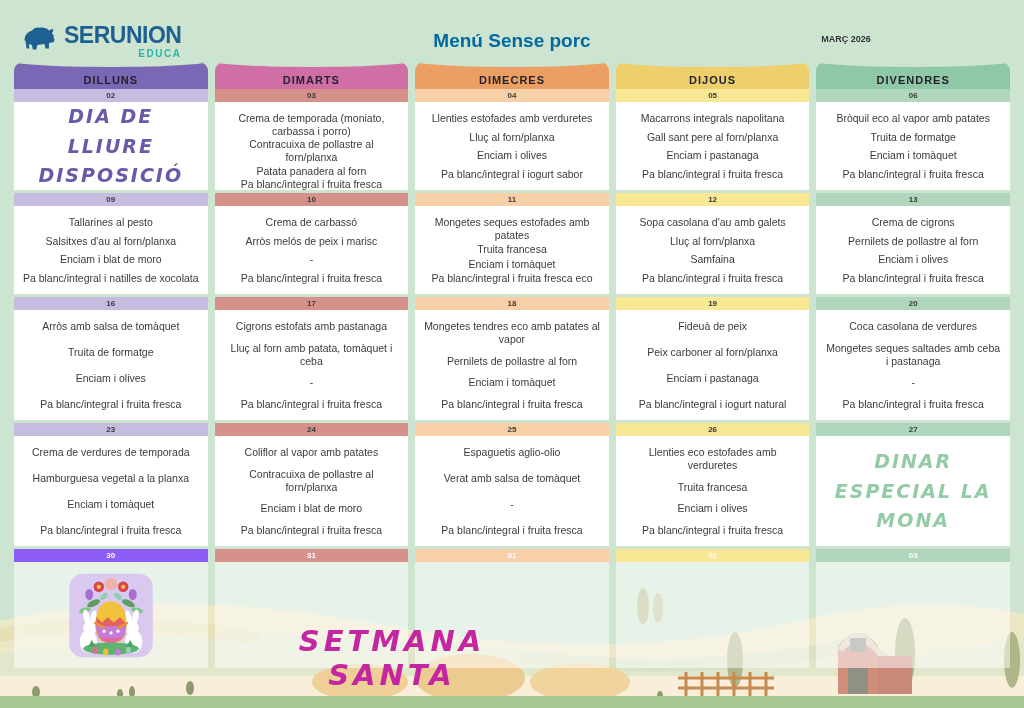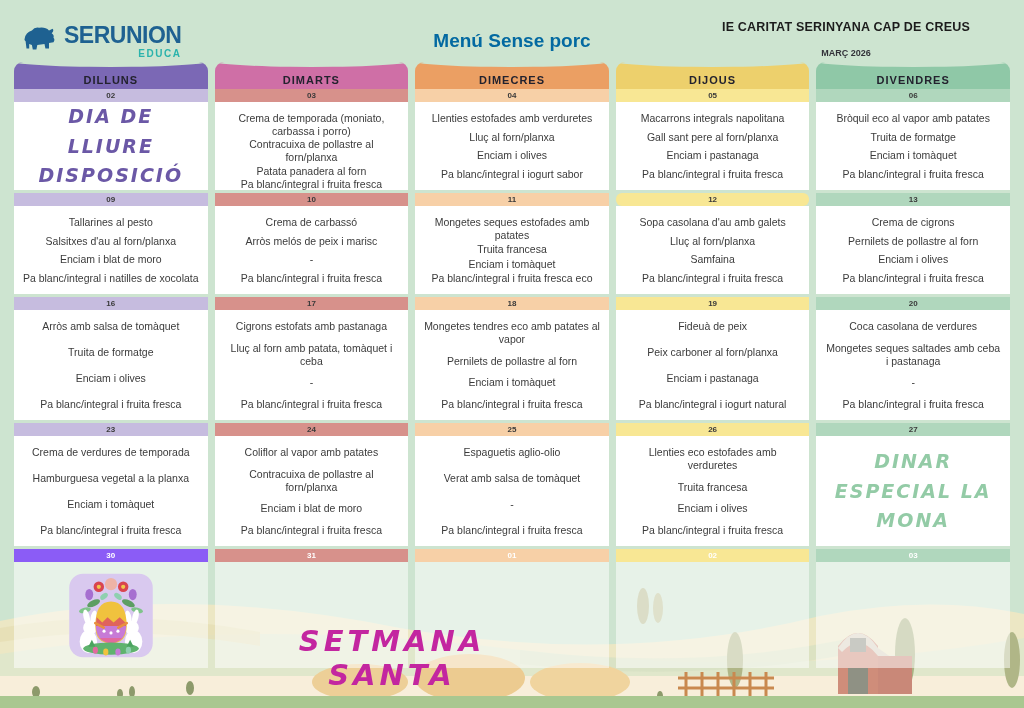--- a/index.html
+++ b/index.html
@@ -56,21 +56,20 @@
       <svg viewBox="0 0 40 30" width="36" height="27">
         <path fill="#1e6191" d="M3 14 Q4 7 11 5 Q14 1 19 2 Q26 1 30 5 L34 3 Q36 5 33 8 Q36 10 35 13 Q37 15 35 18 L30 19 L30 25 L26 25 L25 20 L17 21 L16 26 L12 26 L11 21 L8 20 L8 25 L5 25 L4 17 Q2 16 3 14 Z"></path>
       </svg>
       <div class="brand-box">
         <span class="brand">SERUNION</span>
         <span class="brand-sub">EDUCA</span>
       </div>
     </div>
     <div class="menu-title">Menú Sense porc</div>
     <div class="school-box">
-      <div class="school">IE CARITAT SERINYANA CAP DE CREUS</div>
       <div class="month">MARÇ 2026</div>
     </div>
   </div>
 
   <div class="grid" id="grid">
       <div class="column">
         <div class="day-header" style="background: rgb(123, 104, 181);">
           <div class="day-label">DILLUNS</div>
         </div>
         <div class="date-bar first" style="background: rgb(198, 188, 223);">02</div>
@@ -227,21 +226,21 @@
         <div class="day-header" style="background: rgb(237, 208, 108);">
           <div class="day-label">DIJOUS</div>
         </div>
         <div class="date-bar first" style="background: rgb(248, 231, 148);">05</div>
         <div class="cell r0">
           <div class="menu-item">Macarrons integrals napolitana</div>
           <div class="menu-item">Gall sant pere al forn/planxa</div>
           <div class="menu-item">Enciam i pastanaga</div>
           <div class="menu-item">Pa blanc/integral i fruita fresca</div>
         </div>
-        <div class="date-bar" style="background: rgb(248, 231, 148); border-radius: 6px;">12</div>
+        <div class="date-bar" style="background: rgb(248, 231, 148);">12</div>
         <div class="cell r1">
           <div class="menu-item">Sopa casolana d'au amb galets</div>
           <div class="menu-item">Lluç al forn/planxa</div>
           <div class="menu-item">Samfaina</div>
           <div class="menu-item">Pa blanc/integral i fruita fresca</div>
         </div>
         <div class="date-bar" style="background: rgb(248, 231, 148);">19</div>
         <div class="cell r2">
           <div class="menu-item">Fideuà de peix</div>
           <div class="menu-item">Peix carboner al forn/planxa</div>

